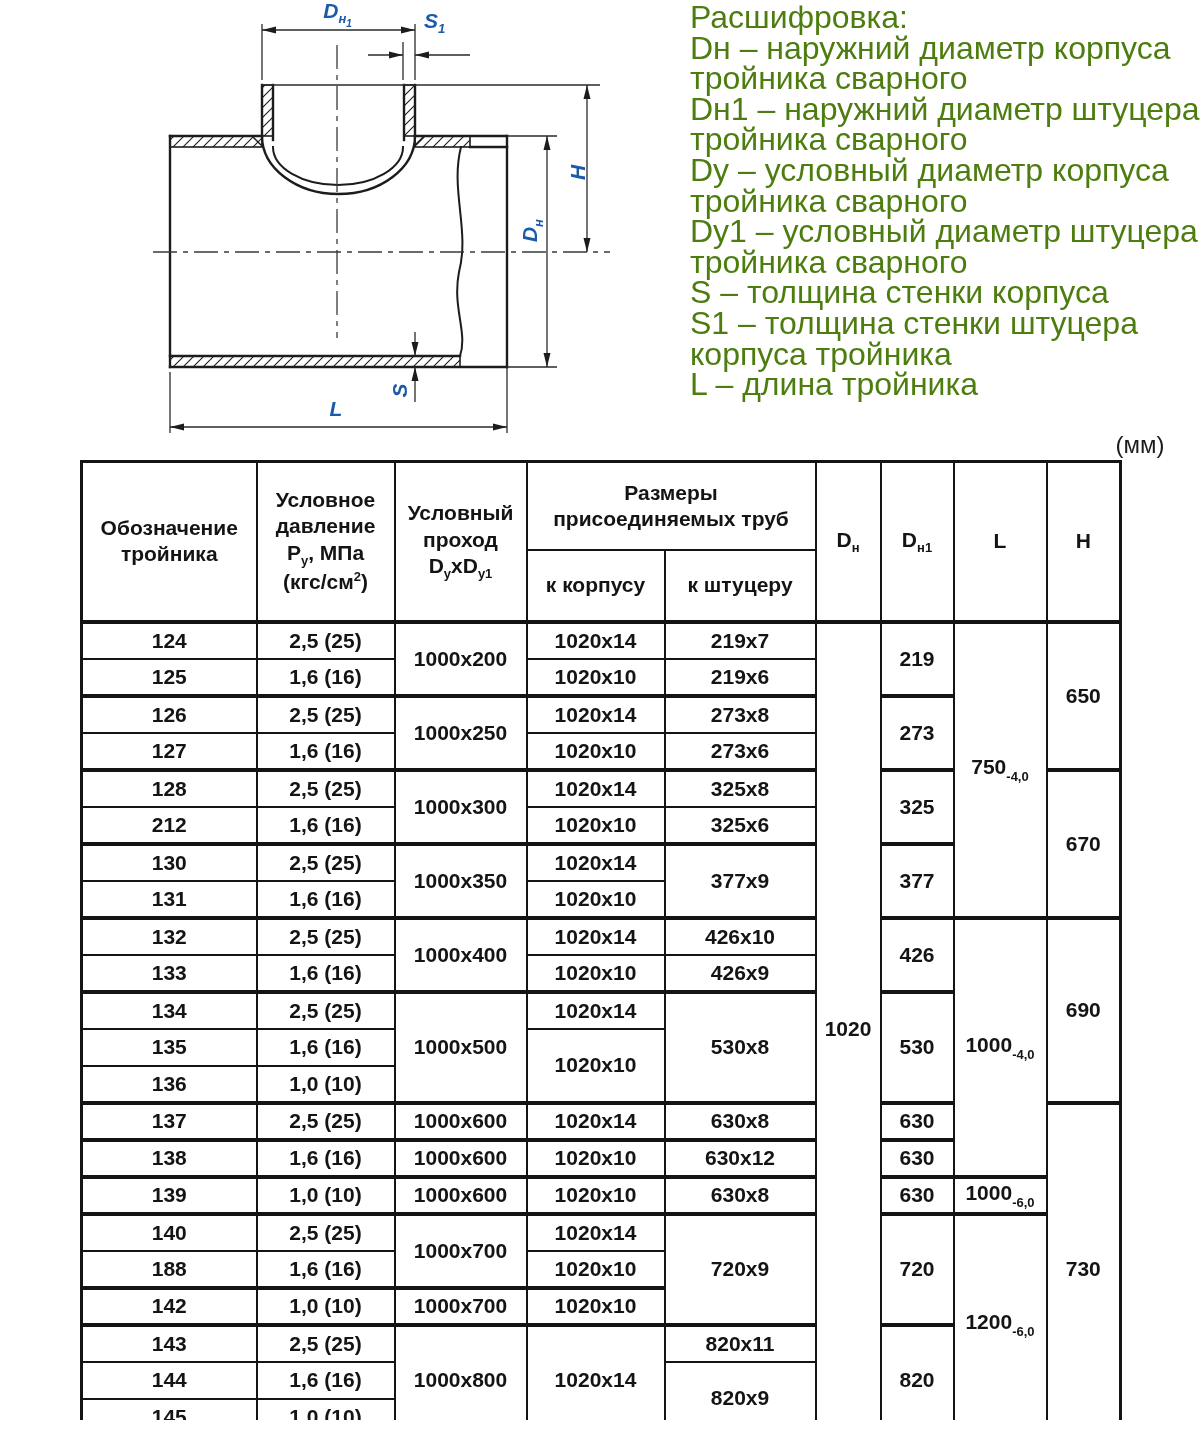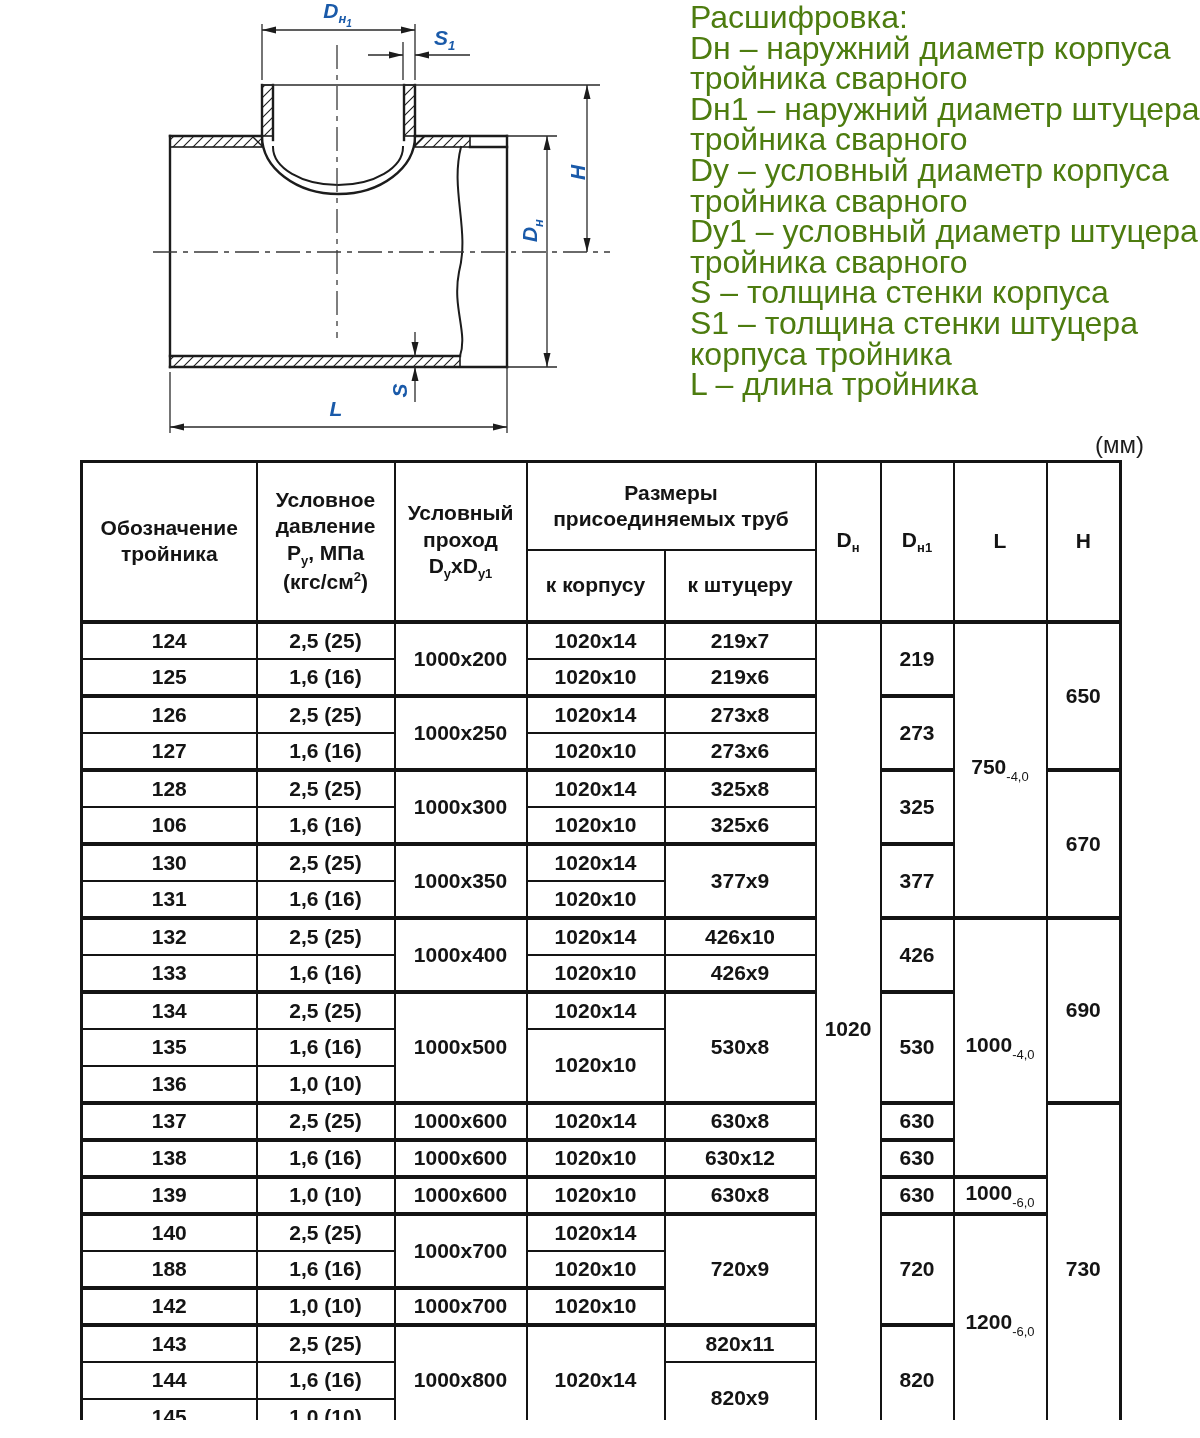--- a/index.html
+++ b/index.html
@@ -14,41 +14,41 @@
                font-size:21px; line-height:1; white-space:nowrap; }
   .dim-label sub { font-size:13px; }
   .dim-label sub sub { font-size:10px; }
   .vrot { transform:rotate(-90deg); transform-origin:center center; }
   .center { text-align:center; }
 
   
   .legend { position:absolute; left:690px; top:2px; width:530px; font-size:32px;
             line-height:30.6px; color:#4d7c0f; }
   .legend .lline { white-space:nowrap; }
-  .mm-note { position:absolute; left:1095px; top:431px; width:90px; text-align:left;
+  .mm-note { position:absolute; left:1095px; top:431px; width:90px; text-align:center;
              font-size:24px; color:#1c1c1c; }
 
   
   .spec-table { position:absolute; left:80px; top:460px; border-collapse:collapse;
                 table-layout:fixed; width:1041px; }
   .spec-table th, .spec-table td {
       border:2px solid #141414; text-align:center; vertical-align:middle;
       font-size:21px; font-weight:bold; color:#141414; padding:0 2px;
       overflow:hidden; }
   .spec-table { border:3px solid #141414; }
   .spec-table thead tr.h1 { height:88px; }
   .spec-table thead tr.h2 { height:72px; }
   .spec-table thead th { line-height:1.25; }
   .spec-table thead { border-bottom:4px solid #141414; }
   .spec-table thead tr.h1 th { border-bottom-width:2px; }
   .spec-table tbody tr { height:37px; }
   .spec-table tbody tr.thick td { border-top-width:4px; }
   .spec-table sub { font-size:13px; }
   .spec-table sup { font-size:13px; }
-  .tol { font-size:14px; font-weight:normal; vertical-align:-7px; letter-spacing:0; }
+  .tol { font-size:14px; font-weight:bold; vertical-align:-7px; letter-spacing:0; }
 </style>
 </head>
 <body>
 
 <div class="page">
 
   <div class="drawing-wrap">
     <svg width="660" height="455" viewBox="0 0 660 455">
       <defs>
         <pattern id="hatch" patternUnits="userSpaceOnUse" width="10" height="10">
@@ -120,21 +120,21 @@
         <polygon points="415,356 411.5,342 418.5,342"></polygon>
         <polygon points="415,367 411.5,381 418.5,381"></polygon>
         <polygon points="170,427 184,423.5 184,430.5"></polygon>
         <polygon points="507,427 493,423.5 493,430.5"></polygon>
       </g>
     </svg>
 
     <div class="dim-label center" style="left:295px; top:0px; width:85px;">
       <span>D</span><sub><span>н</span><sub>1</sub></sub>
     </div>
-    <div class="dim-label" style="left:424px; top:27px;margin-left:10px;">
+    <div class="dim-label" style="left:424px; top:10px;">
       <span>S</span><sub>1</sub>
     </div>
     <div class="dim-label vrot center" style="left:560px; top:162px; width:34px;">
       <span>H</span>
     </div>
     <div class="dim-label vrot center" style="left:508px; top:218px; width:48px;">
       <span>D</span><sub>н</sub>
     </div>
     <div class="dim-label vrot center" style="left:384px; top:380px; width:30px;">
       <span>S</span>
@@ -241,21 +241,21 @@
       <tr class="thick">
         <td>128</td>
         <td>2,5 (25)</td>
         <td rowspan="2">1000x300</td>
         <td>1020x14</td>
         <td>325x8</td>
         <td rowspan="2">325</td>
         <td rowspan="4">670</td>
       </tr>
       <tr>
-        <td>106</td>
+        <td>212</td>
         <td>1,6 (16)</td>
         <td>1020x10</td>
         <td>325x6</td>
       </tr>
       <tr class="thick">
         <td>130</td>
         <td>2,5 (25)</td>
         <td rowspan="2">1000x350</td>
         <td>1020x14</td>
         <td rowspan="2">377x9</td>

